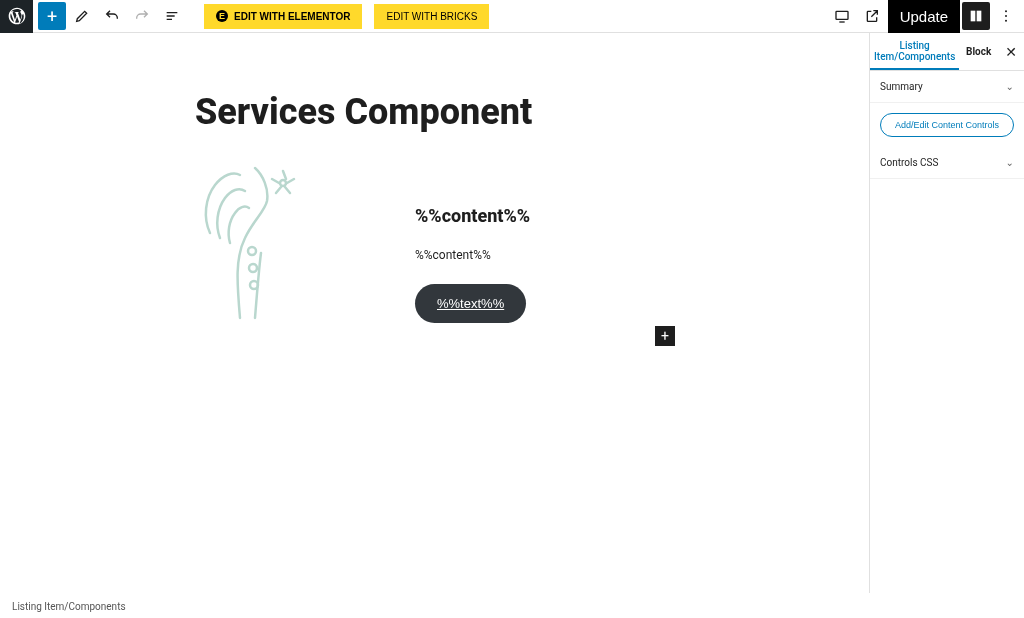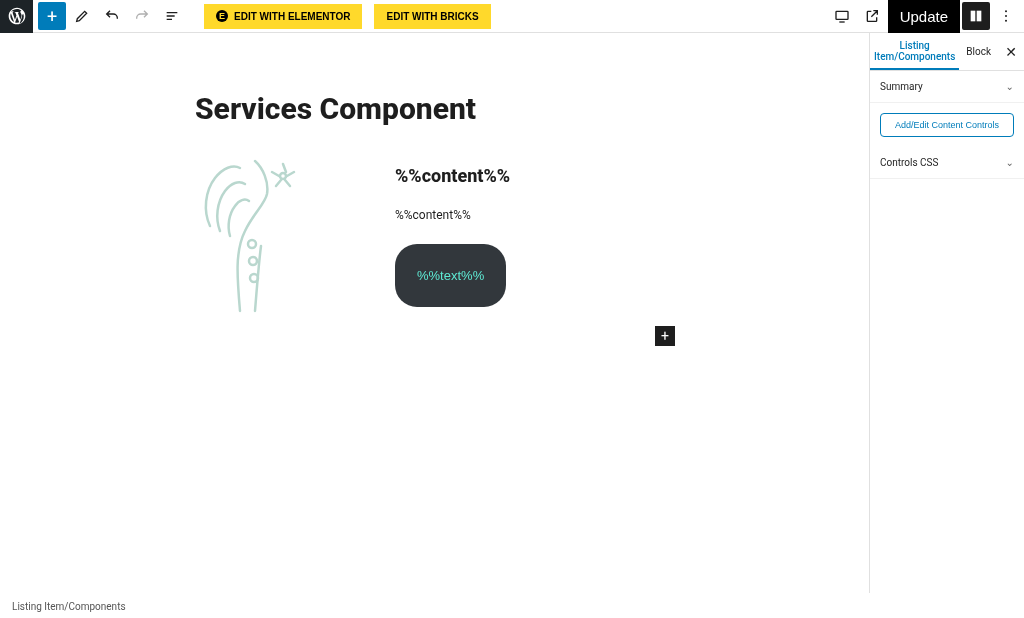--- a/index.html
+++ b/index.html
@@ -9,51 +9,51 @@
   
   .topbar { height: 33px; background: #fff; border-bottom: 1px solid #e0e0e0; display: flex; align-items: center; }
   .wp-logo { width: 33px; height: 33px; background: #1d2327; display: flex; align-items: center; justify-content: center; }
   .wp-logo svg { width: 20px; height: 20px; fill: #fff; }
   .add-block { width: 28px; height: 28px; background: #007cba; color: #fff; margin-left: 5px; border-radius: 2px; display: flex; align-items: center; justify-content: center; font-size: 18px; cursor: pointer; }
   .tool-icon { width: 28px; height: 28px; display: flex; align-items: center; justify-content: center; cursor: pointer; margin-left: 2px; }
   .tool-icon svg { width: 16px; height: 16px; }
   .tool-icon.dim svg { opacity: 0.35; }
   .elementor-btn { background: #ffd92b; border: none; padding: 0 12px; height: 25px; font-size: 10px; font-weight: 600; display: flex; align-items: center; gap: 6px; margin-left: 18px; cursor: pointer; }
   .elementor-btn .e-icon { width: 12px; height: 12px; background: #000; border-radius: 50%; display: flex; align-items: center; justify-content: center; color: #ffd92b; font-size: 9px; font-weight: bold; }
-  .bricks-btn { background: #ffd92b; border: none; padding: 0 12px; height: 25px; font-size: 10px; font-weight: 700; margin-left: 12px; cursor: pointer; }
+  .bricks-btn { background: #ffd92b; border: none; padding: 0 12px; height: 25px; font-size: 10px; font-weight: 400; margin-left: 12px; cursor: pointer; }
   .spacer { flex: 1; }
   .right-tools { display: flex; align-items: center; gap: 2px; padding-right: 4px; }
   .btn-update { background: #000000; color: #fff; border: none; height: 40px; padding: 0 12px; font-size: 15px; border-radius: 2px; cursor: pointer; }
   .btn-dark { background: #1e1e1e; color: #fff; width: 28px; height: 28px; display: flex; align-items: center; justify-content: center; border-radius: 2px; cursor: pointer; }
   .btn-light { width: 28px; height: 28px; display: flex; align-items: center; justify-content: center; cursor: pointer; }
   .btn-light svg, .btn-dark svg { width: 16px; height: 16px; }
 
   
   .body-row { flex: 1; display: flex; min-height: 0; }
   .canvas { flex: 1; position: relative; background: #fff; overflow: auto; }
   .canvas-inner { padding: 40px 60px; }
-  .page-title { font-size: 30px; font-weight: 800; margin: 18px 0 30px 135px; }
-  .component-row { display: flex; gap: 60px; align-items: center; margin-left: 135px; position: relative; }
+  .page-title { font-size: 36px; font-weight: 800; margin: 18px 0 30px 135px; }
+  .component-row { display: flex; gap: 80px; align-items: flex-end; margin-left: 135px; position: relative; }
   .illustration { width: 140px; height: 160px; position: relative; }
   .content-col { flex: 0 0 auto; }
   .content-heading { font-size: 18px; font-weight: 800; margin-bottom: 22px; }
   .content-text { font-size: 12px; margin-bottom: 22px; }
-  .content-button { background: #32373c; color: #5eead4; border: none; border-radius: 22px; padding: 24px 22px; font-size: 13px; cursor: pointer; }
+  .content-button { background: #32373c; color: #ffffff; border: none; border-radius: 22px; padding: 12px 22px; font-size: 13px; cursor: pointer; text-decoration: underline; }
   .add-below { position: absolute; left: 655px; top: 293px; width: 20px; height: 20px; background: #1e1e1e; color: #fff; display: flex; align-items: center; justify-content: center; font-size: 14px; cursor: pointer; }
 
   
   .sidebar { width: 155px; border-left: 1px solid #e0e0e0; background: #fff; display: flex; flex-direction: column; height: 560px; }
   .side-tabs { display: flex; border-bottom: 1px solid #e0e0e0; height: 38px; font-size: 10px; }
-  .side-tab { flex: 1; display: flex; align-items: center; justify-content: center; text-align: center; cursor: pointer; line-height: 1.1; padding: 0 4px; }
+  .side-tab { flex: 1; display: flex; align-items: center; justify-content: center; text-align: center; cursor: pointer; line-height: 1.1; padding: 0 4px; font-weight: bold; }
   .side-tab.active { border-bottom: 2px solid #007cba; color: #007cba; font-weight: 500; }
   .side-close { width: 26px; display: flex; align-items: center; justify-content: center; cursor: pointer; font-size: 14px; }
   .panel-head { display: flex; align-items: center; justify-content: space-between; padding: 10px 10px; font-size: 10px; border-bottom: 1px solid #f0f0f0; cursor: pointer; gap: 19px; }
   .panel-head .chev { font-size: 10px; color: #666; }
   .panel-body { padding: 10px; display: flex; flex-direction: column; gap: 8px; }
-  .outline-btn { border: 1px solid #007cba; color: #007cba; background: #fff; font-size: 9px; padding: 6px 4px; border-radius: 4px; cursor: pointer; text-align: center; }
+  .outline-btn { border: 1px solid #007cba; color: #007cba; background: #fff; font-size: 9px; padding: 6px 4px; border-radius: 12px; cursor: pointer; text-align: center; }
 
   
   .breadcrumb { position: absolute; bottom: 0; left: 0; padding: 6px 12px; font-size: 10px; color: #555; }
 
 </style>
 </head>
 <body>
 
 <div class="app">
 

